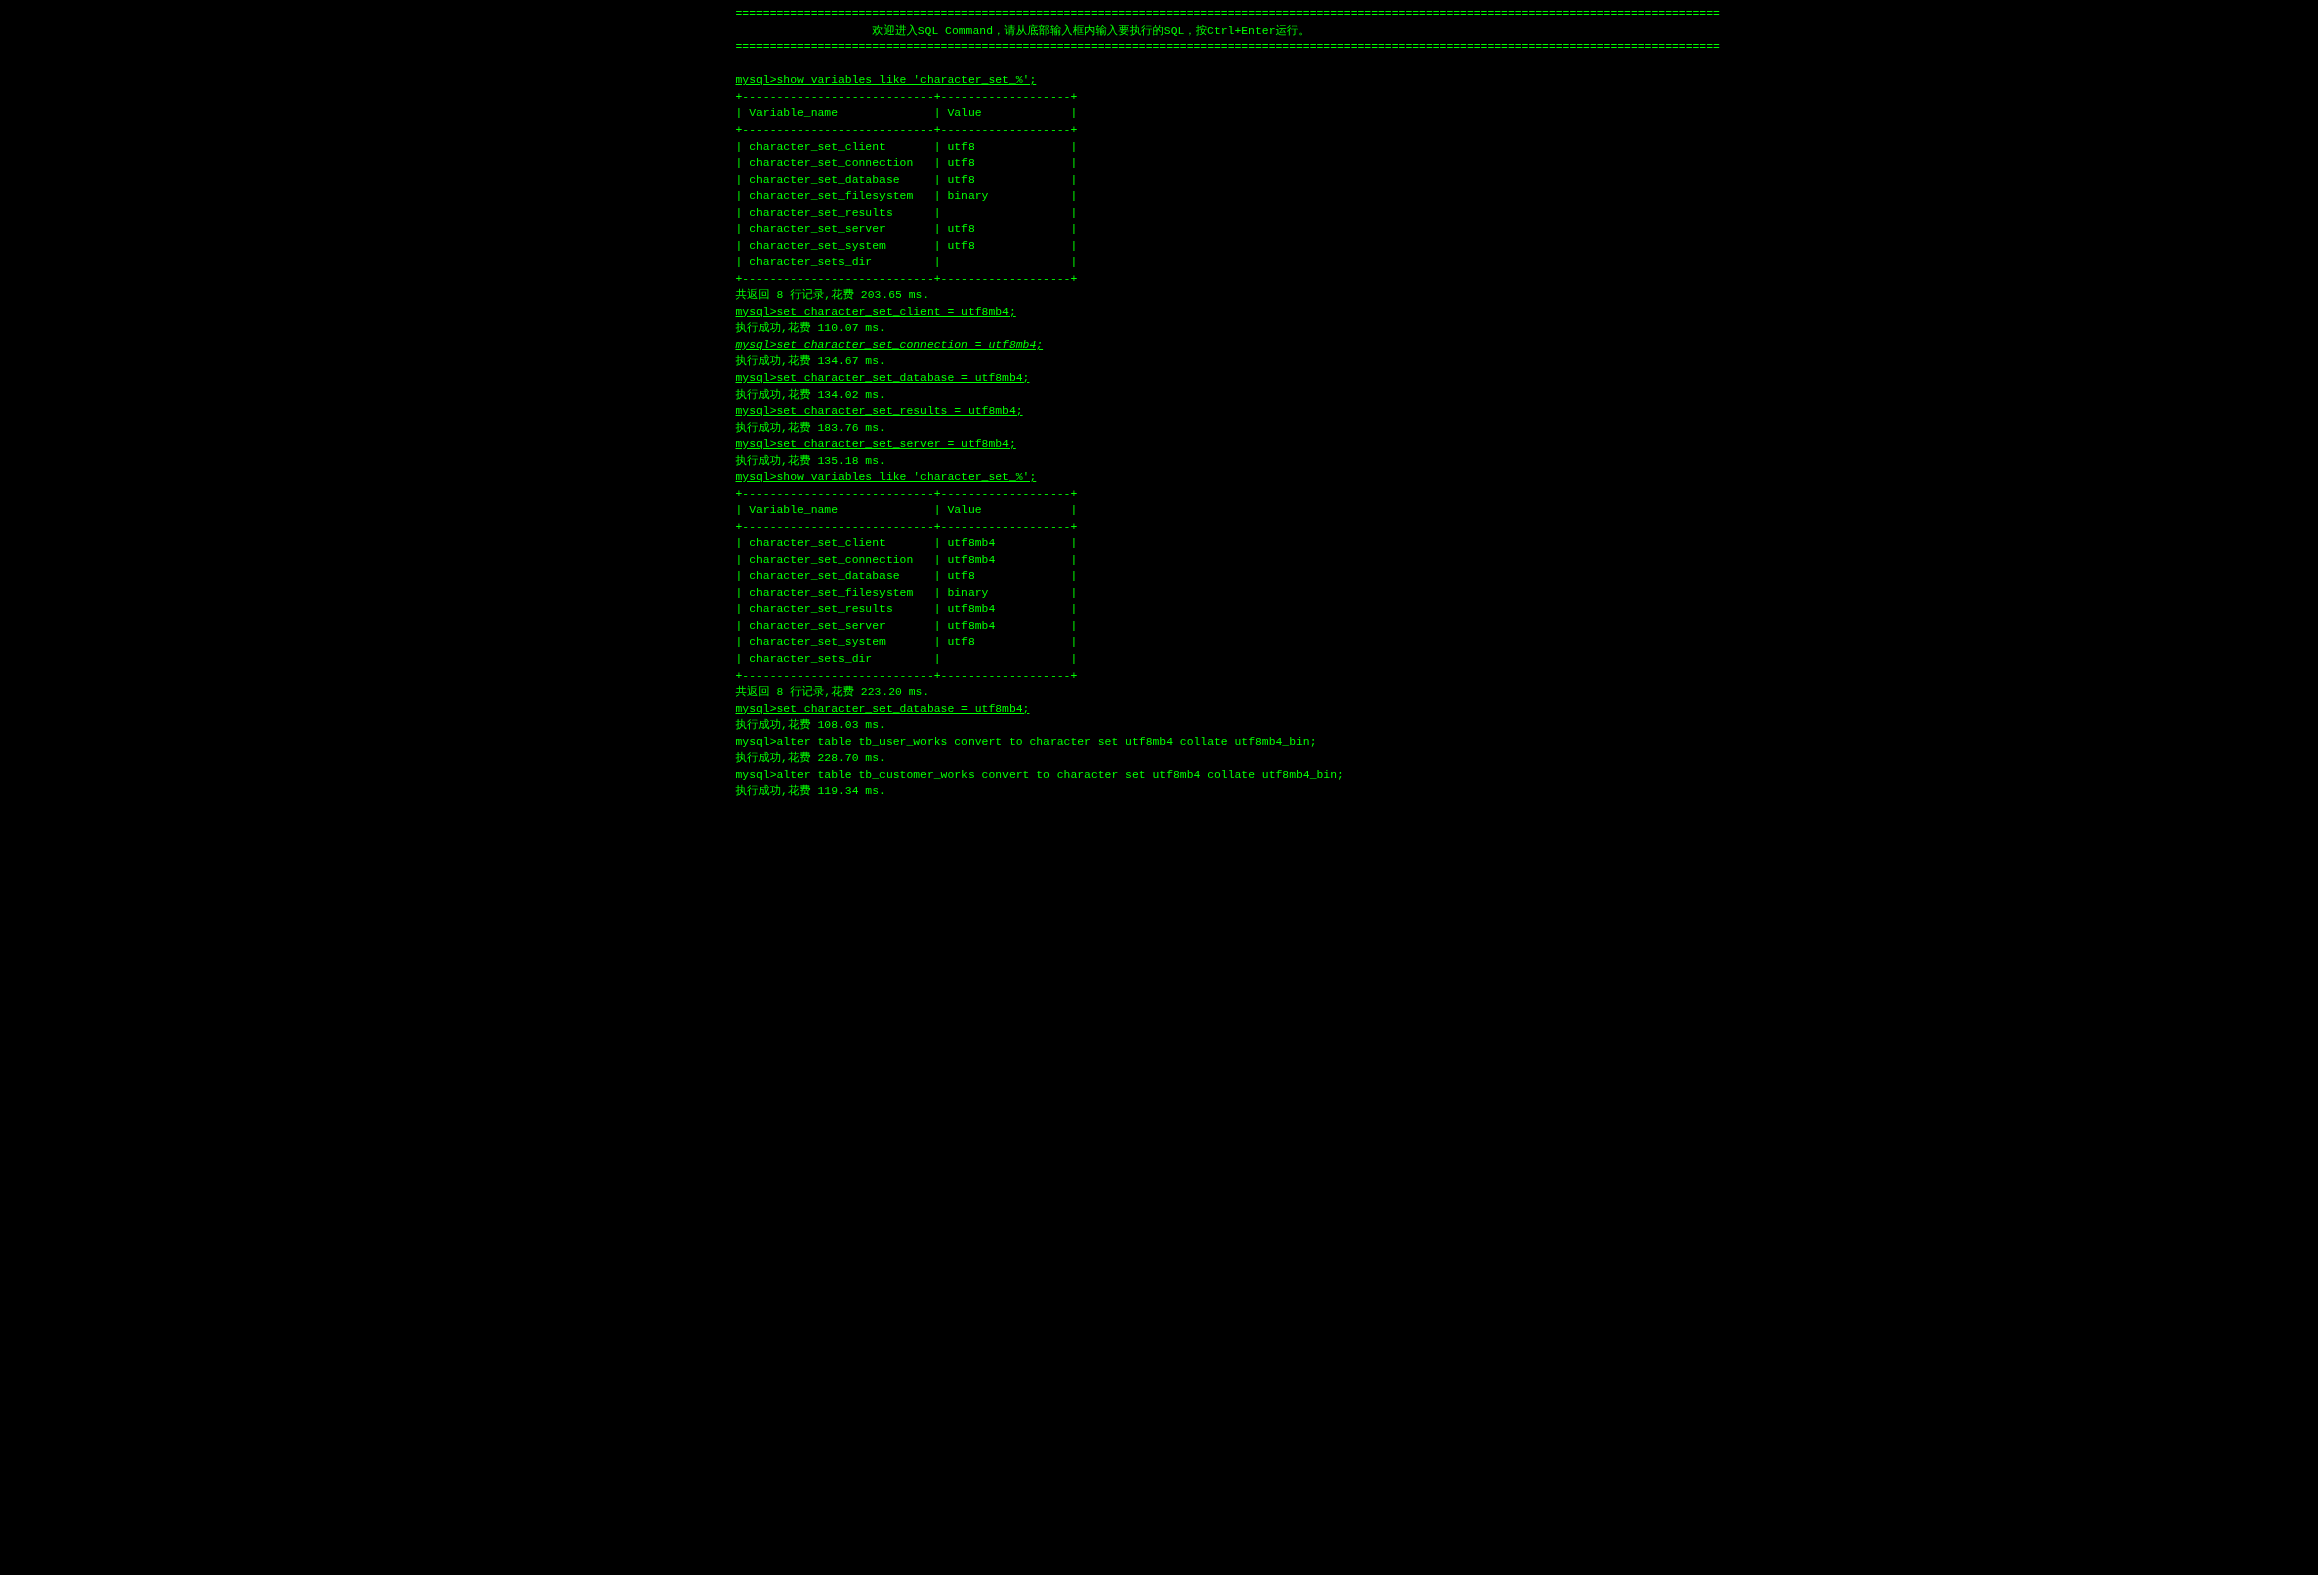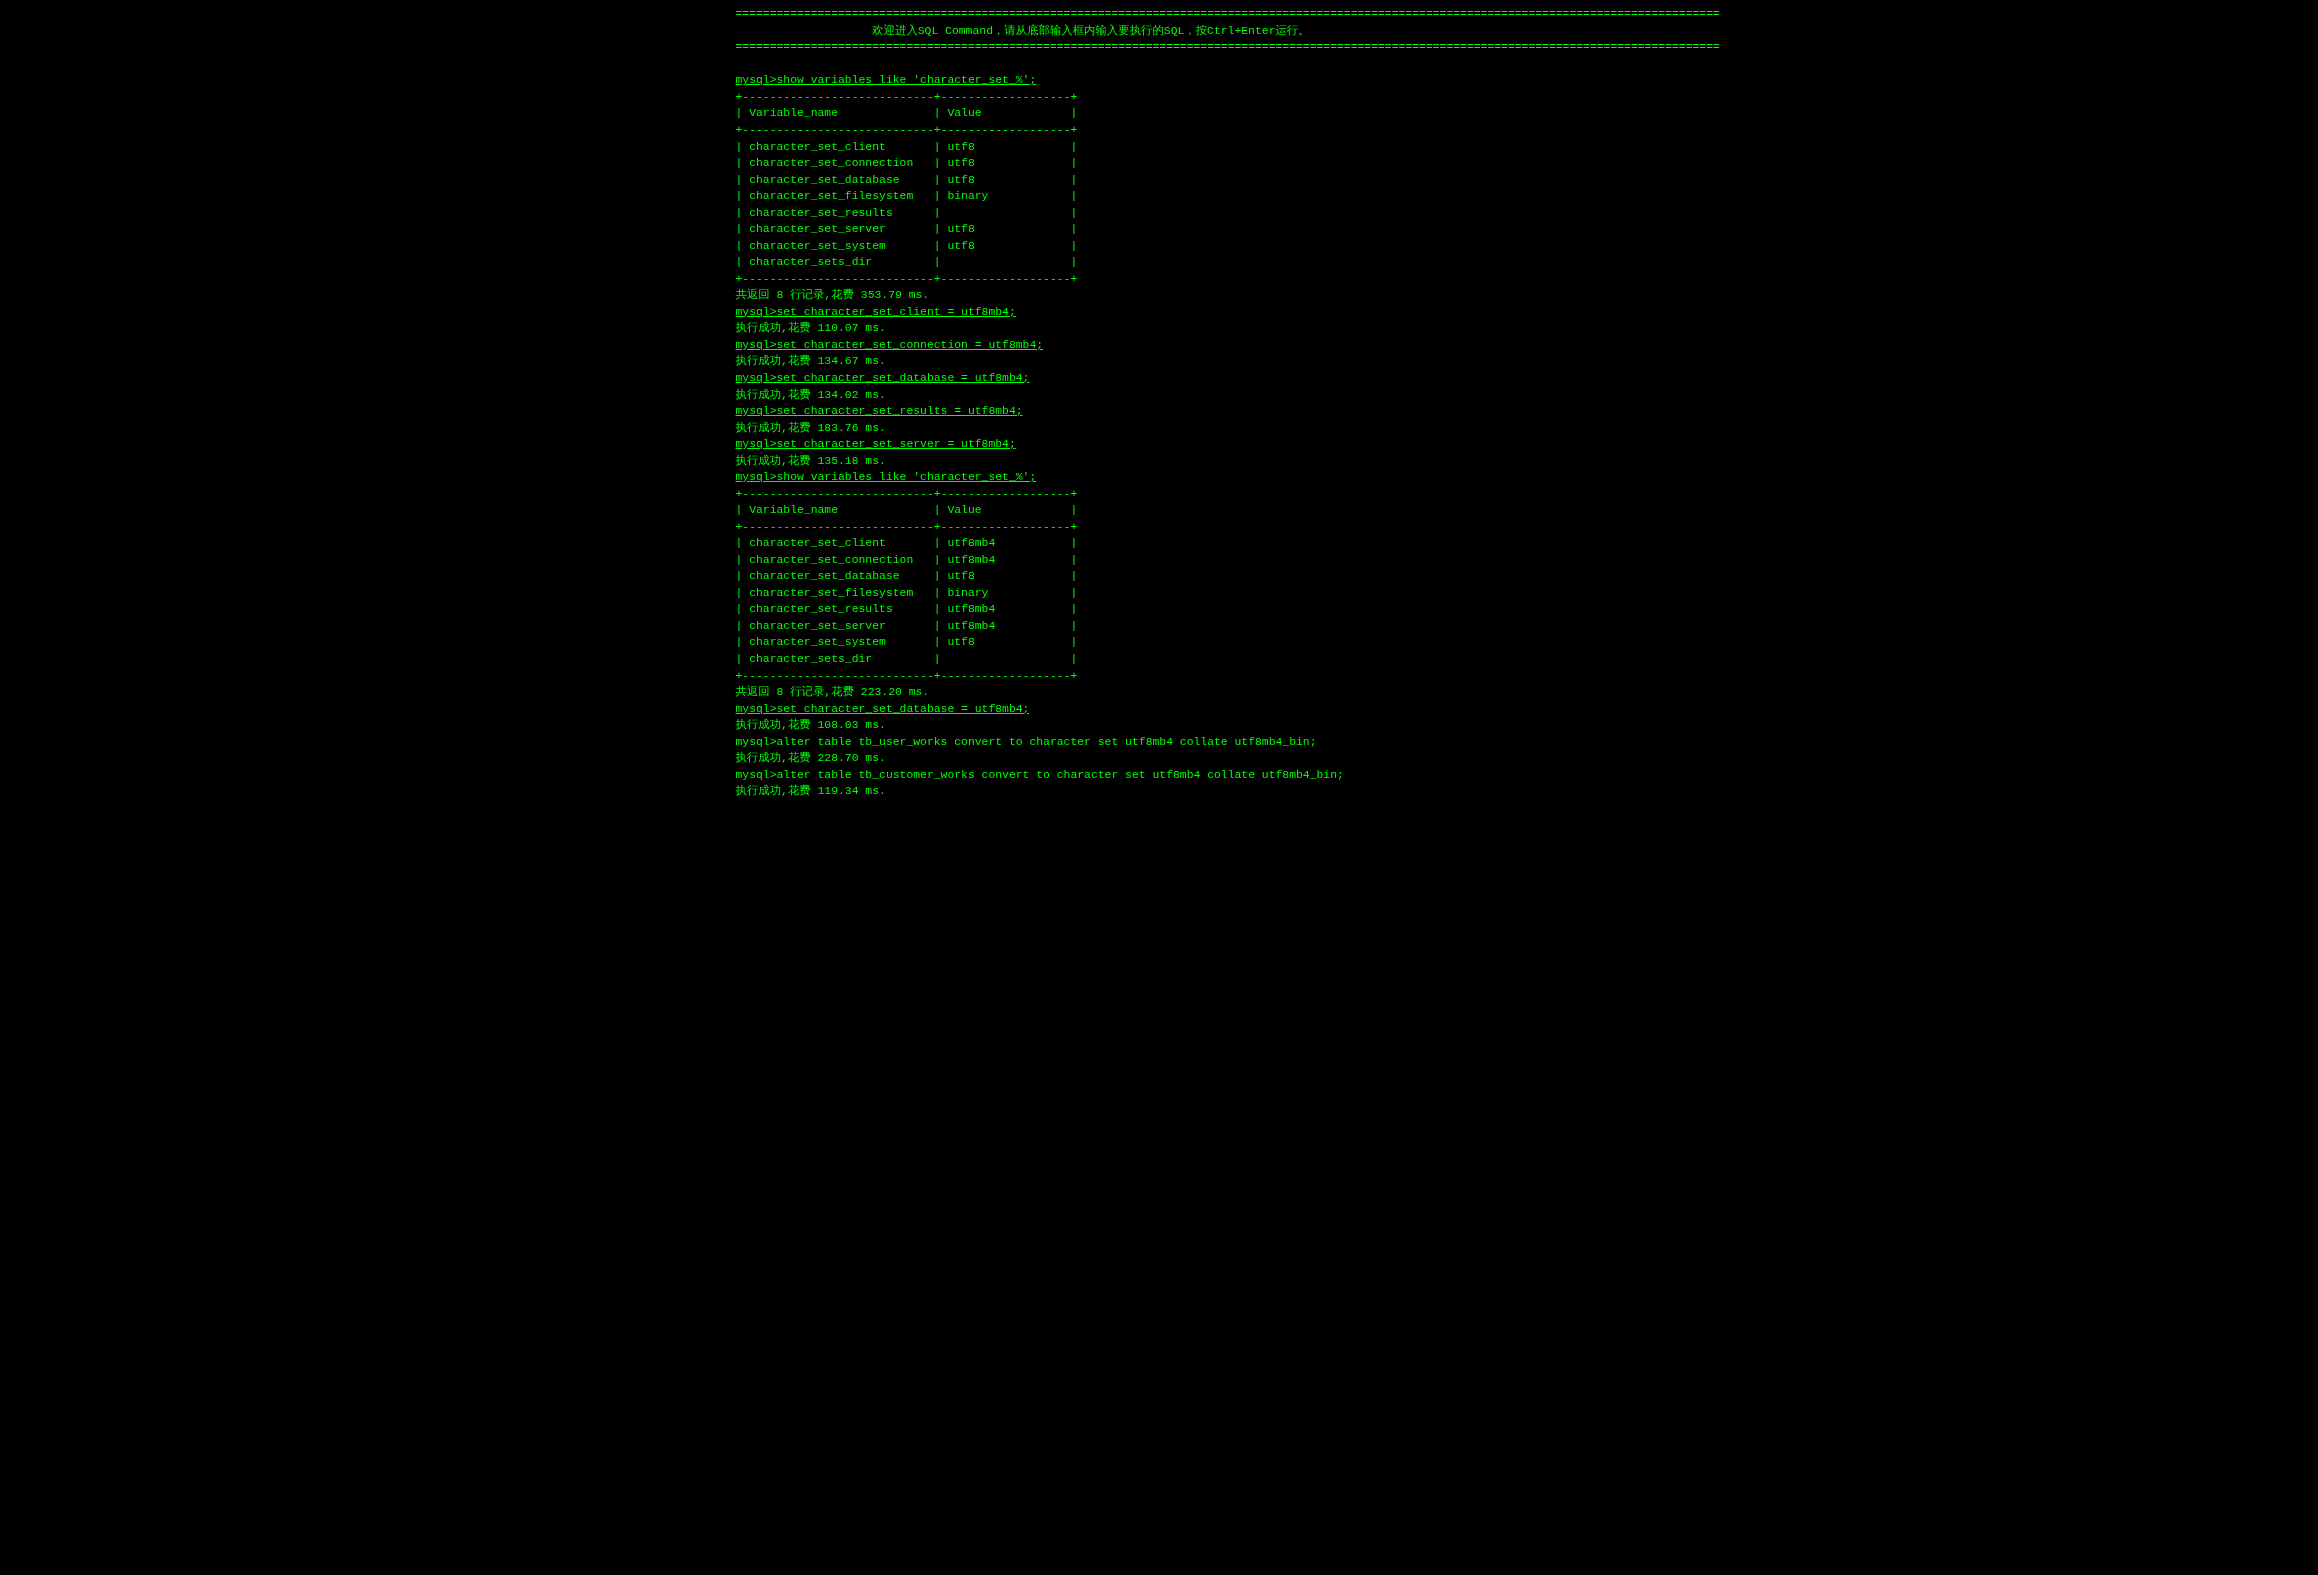--- a/index.html
+++ b/index.html
@@ -47,24 +47,24 @@
 </span><span>+----------------------------+-------------------+
 </span><span>| character_set_client       | utf8              |
 </span><span>| character_set_connection   | utf8              |
 </span><span>| character_set_database     | utf8              |
 </span><span>| character_set_filesystem   | binary            |
 </span><span>| character_set_results      |                   |
 </span><span>| character_set_server       | utf8              |
 </span><span>| character_set_system       | utf8              |
 </span><span>| character_sets_dir         |                   |
 </span><span>+----------------------------+-------------------+
-</span><span>共返回 8 行记录,花费 353.79 ms.
+</span><span>共返回 8 行记录,花费 203.65 ms.
 </span><span><span style="text-decoration:underline;margin-top:20px;">mysql&gt;set character_set_client = utf8mb4;</span>
 </span><span>执行成功,花费 110.07 ms.
-</span><span><span style="text-decoration:underline;">mysql&gt;set character_set_connection = utf8mb4;</span>
+</span><span><span style="text-decoration:underline;font-style:italic;">mysql&gt;set character_set_connection = utf8mb4;</span>
 </span><span>执行成功,花费 134.67 ms.
 </span><span><span style="text-decoration:underline;">mysql&gt;set character_set_database = utf8mb4;</span>
 </span><span>执行成功,花费 134.02 ms.
 </span><span><span style="text-decoration:underline;">mysql&gt;set character_set_results = utf8mb4;</span>
 </span><span>执行成功,花费 183.76 ms.
 </span><span><span style="text-decoration:underline;margin-top:10px;">mysql&gt;set character_set_server = utf8mb4;</span>
 </span><span>执行成功,花费 135.18 ms.
 </span><span><span style="text-decoration:underline;">mysql&gt;show variables like 'character_set_%';</span>
 </span><span>+----------------------------+-------------------+
 </span><span>| Variable_name              | Value             |

